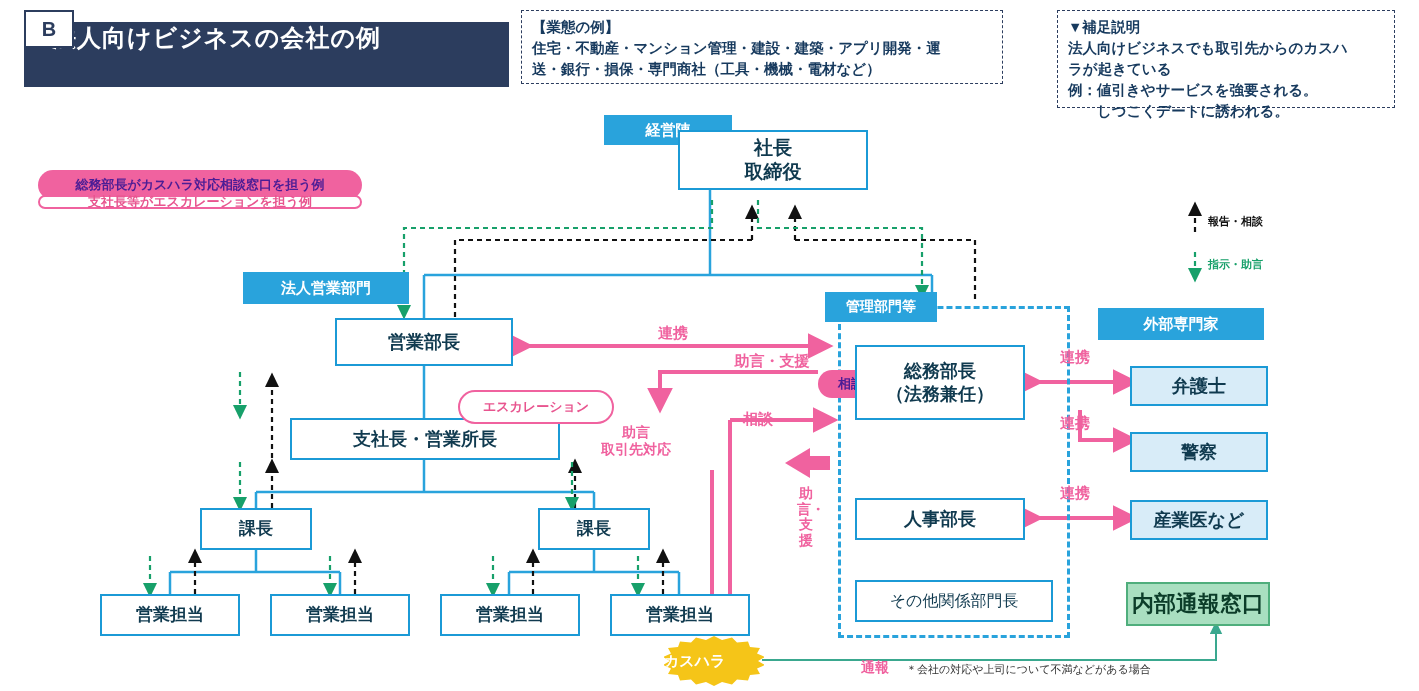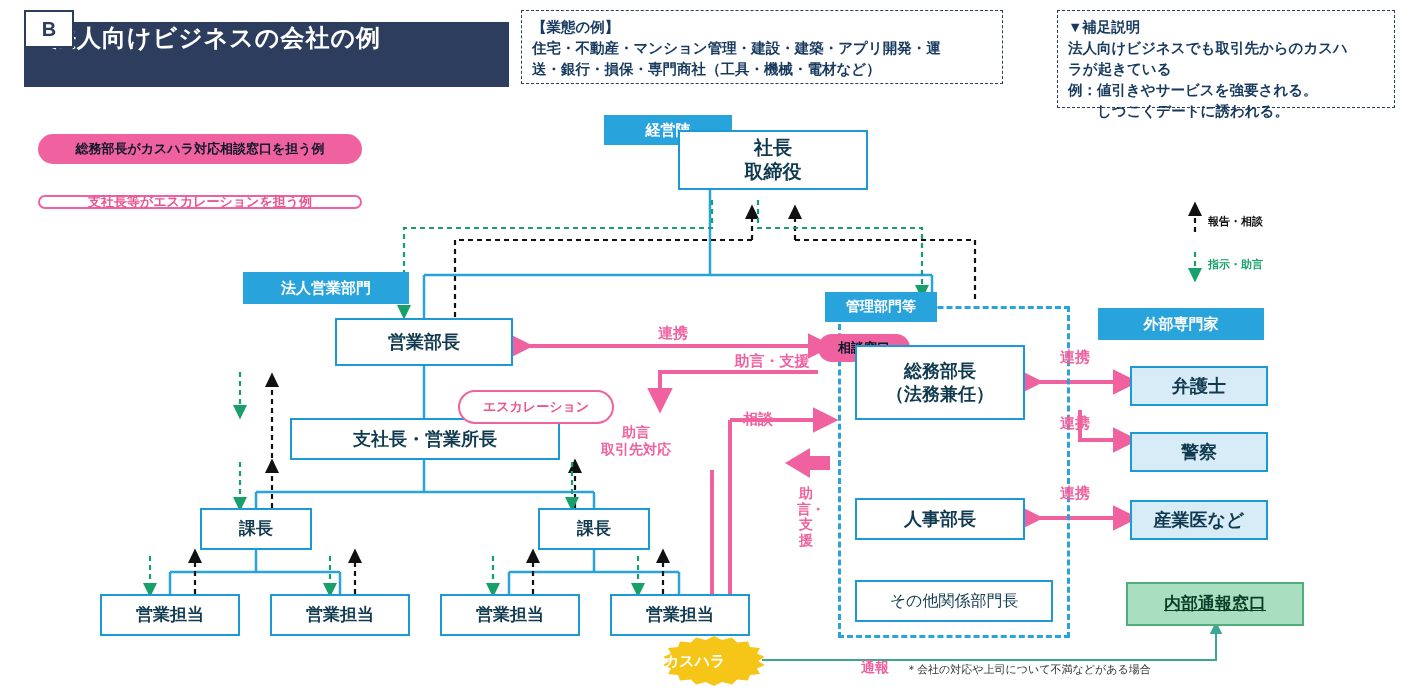--- a/index.html
+++ b/index.html
@@ -63,21 +63,21 @@
     white-space: pre-line;
   }
   .pill {
     position: absolute;
     border-radius: 999px;
     display: flex; align-items: center; justify-content: center;
     text-align: center;
     font-weight: bold;
     white-space: pre-line;
   }
-  .pill-solid { background: #f0629f; color: #0f172a; }
+  .pill-solid { background: #f0629f; color: #4c1d95; margin-top: 36px; }
   .pill-outline { background: #ffffff; border: 2px solid #f0629f; color: #e8558f; }
   .label {
     position: absolute;
     color: #f0629f;
     font-weight: bold;
     text-align: center;
     line-height: 1.2;
     white-space: pre-line;
   }
   .vlabel {
@@ -279,21 +279,21 @@
 
   <div class="node" style="left:855px; top:345px; width:170px; height:75px; font-size:18px;">総務部長
 （法務兼任）</div>
   <div class="node" style="left:855px; top:498px; width:170px; height:42px; font-size:18px;">人事部長</div>
   <div class="node" style="left:855px; top:580px; width:198px; height:42px; font-size:16px; font-weight:normal;">その他関係部門長</div>
 
   <div class="hdr" style="left:1098px; top:308px; width:166px; height:32px; font-size:15px;">外部専門家</div>
   <div class="node lightblue" style="left:1130px; top:366px; width:138px; height:40px; font-size:18px;text-align:right;">弁護士</div>
   <div class="node lightblue" style="left:1130px; top:432px; width:138px; height:40px; font-size:18px;">警察</div>
   <div class="node lightblue" style="left:1130px; top:500px; width:138px; height:40px; font-size:18px;">産業医など</div>
-  <div class="node greenbox" style="left:1126px; top:582px; width:178px; height:44px; font-size:17px;text-decoration:underline;">内部通報窓口</div>
+  <div class="node greenbox" style="left:1126px; top:582px; width:144px; height:44px; font-size:22px;">内部通報窓口</div>
 
   <div class="star" style="left:664px; top:636px; width:100px; height:50px; font-size:15px;">
     <span>カスハラ</span>
   </div>
 
   <div class="label" style="left:638px; top:324px; width:70px; font-size:15px;">連携</div>
   <div class="label" style="left:710px; top:352px; width:124px; font-size:15px;">助言・支援</div>
   <div class="label" style="left:728px; top:410px; width:60px; font-size:15px;">相談</div>
   <div class="label" style="left:578px; top:424px; width:116px; font-size:14px;">助言
 取引先対応</div>

